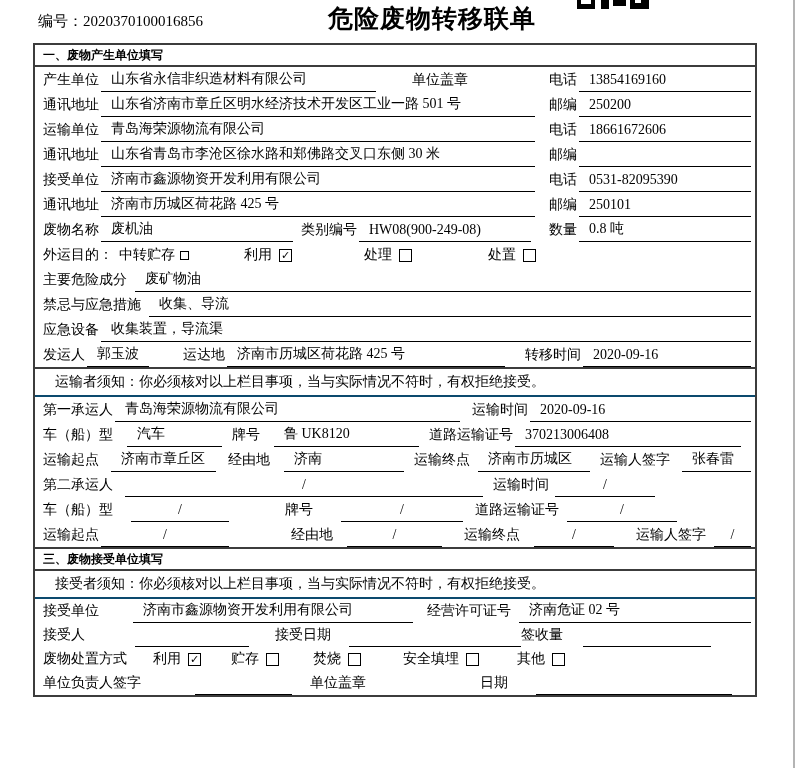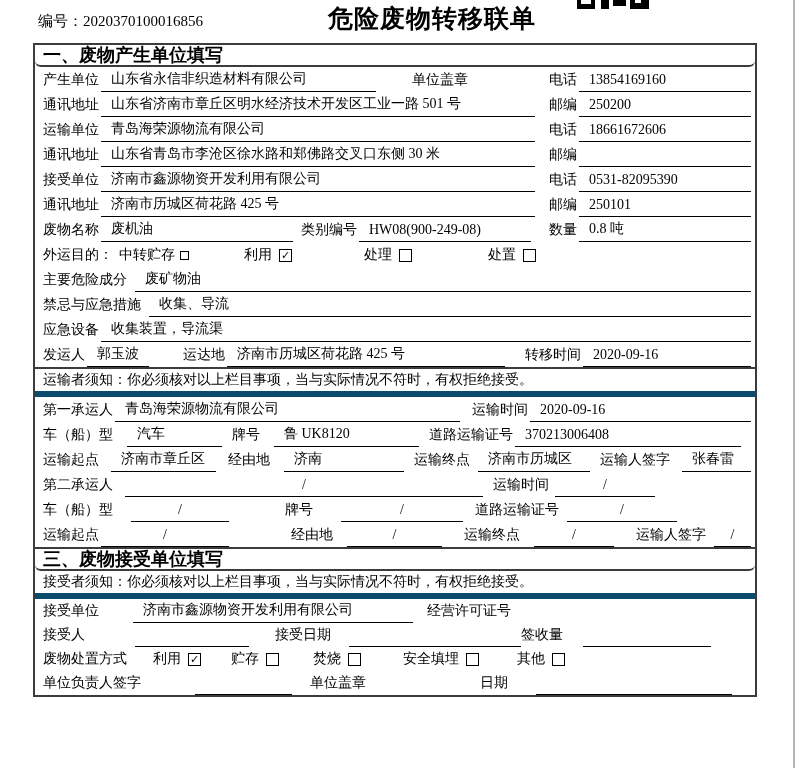--- a/index.html
+++ b/index.html
@@ -10,24 +10,24 @@
   .serial{position:absolute;left:38px;top:12px;font-size:15px;white-space:nowrap;}
   .doc-title{position:absolute;left:328px;top:2px;font-size:25px;font-weight:bold;letter-spacing:1px;
              font-family:"Liberation Sans","DejaVu Sans",sans-serif;white-space:nowrap;}
   .qr{position:absolute;left:577px;top:0;width:72px;height:9px;}
   .qr i{position:absolute;top:0;background:#000;display:block;}
   .qr .w{background:#fff;}
   
   .form{position:absolute;left:33px;top:43px;width:724px;border:2px solid #3c3c3c;box-sizing:border-box;background:#fff;}
   .sec+.sec{border-top:2px solid #3c3c3c;}
   .sec-title{height:22px;box-sizing:border-box;border-bottom:2px solid #3c3c3c;display:flex;align-items:center;
-             padding-left:8px;font-size:18px;font-weight:bold;
-             font-family:"Liberation Sans","DejaVu Sans",sans-serif;border-radius:6px;}
-  .note-row{height:28px;box-sizing:border-box;border-bottom:6px solid #0c4a6e;display:flex;align-items:center;
-            padding:0 4px 0 8px;font-size:14px;}
+             padding-left:8px;font-size:12px;font-weight:bold;
+             font-family:"Liberation Sans","DejaVu Sans",sans-serif;}
+  .note-row{height:28px;box-sizing:border-box;border-bottom:2px solid #0c4a6e;display:flex;align-items:center;
+            padding:0 4px 0 20px;font-size:14px;}
   .row{display:flex;align-items:flex-end;padding:0 4px 0 8px;font-size:14px;box-sizing:border-box;}
   .s1 .row{height:25px;}
   .s2 .row{height:25px;}
   .s3 .row{height:24px;}
   .lbl{white-space:nowrap;padding-bottom:3px;}
   .u{border-bottom:1px solid #000;white-space:nowrap;padding:0 0 3px 10px;margin-left:2px;
      overflow:hidden;box-sizing:border-box;}
   .u.ctr{padding-left:0;text-align:center;}
   .fill{flex:1;}
   .opt{display:flex;align-items:center;padding-bottom:3px;white-space:nowrap;}
@@ -224,20 +224,21 @@
 
       <div class="note-row">
         <span>接受者须知：</span>
         <span>你必须核对以上栏目事项，当与实际情况不符时，有权拒绝接受。</span>
       </div>
 
       <div class="row">
         <span class="lbl">接受单位</span>
         <span class="u" style="width:280px;margin-left:34px">济南市鑫源物资开发利用有限公司</span>
         <span class="lbl" style="margin-left:14px">经营许可证号</span>
+        <span class="u fill" style="margin-left:8px">济南危证 02 号</span>
       </div>
 
       <div class="row">
         <span class="lbl">接受人</span>
         <span class="u" style="width:114px;margin-left:50px"></span>
         <span class="lbl" style="margin-left:26px">接受日期</span>
         <span class="u" style="width:172px;margin-left:18px"></span>
         <span class="lbl" style="">签收量</span>
         <span class="u" style="width:128px;margin-left:20px"></span>
       </div>

